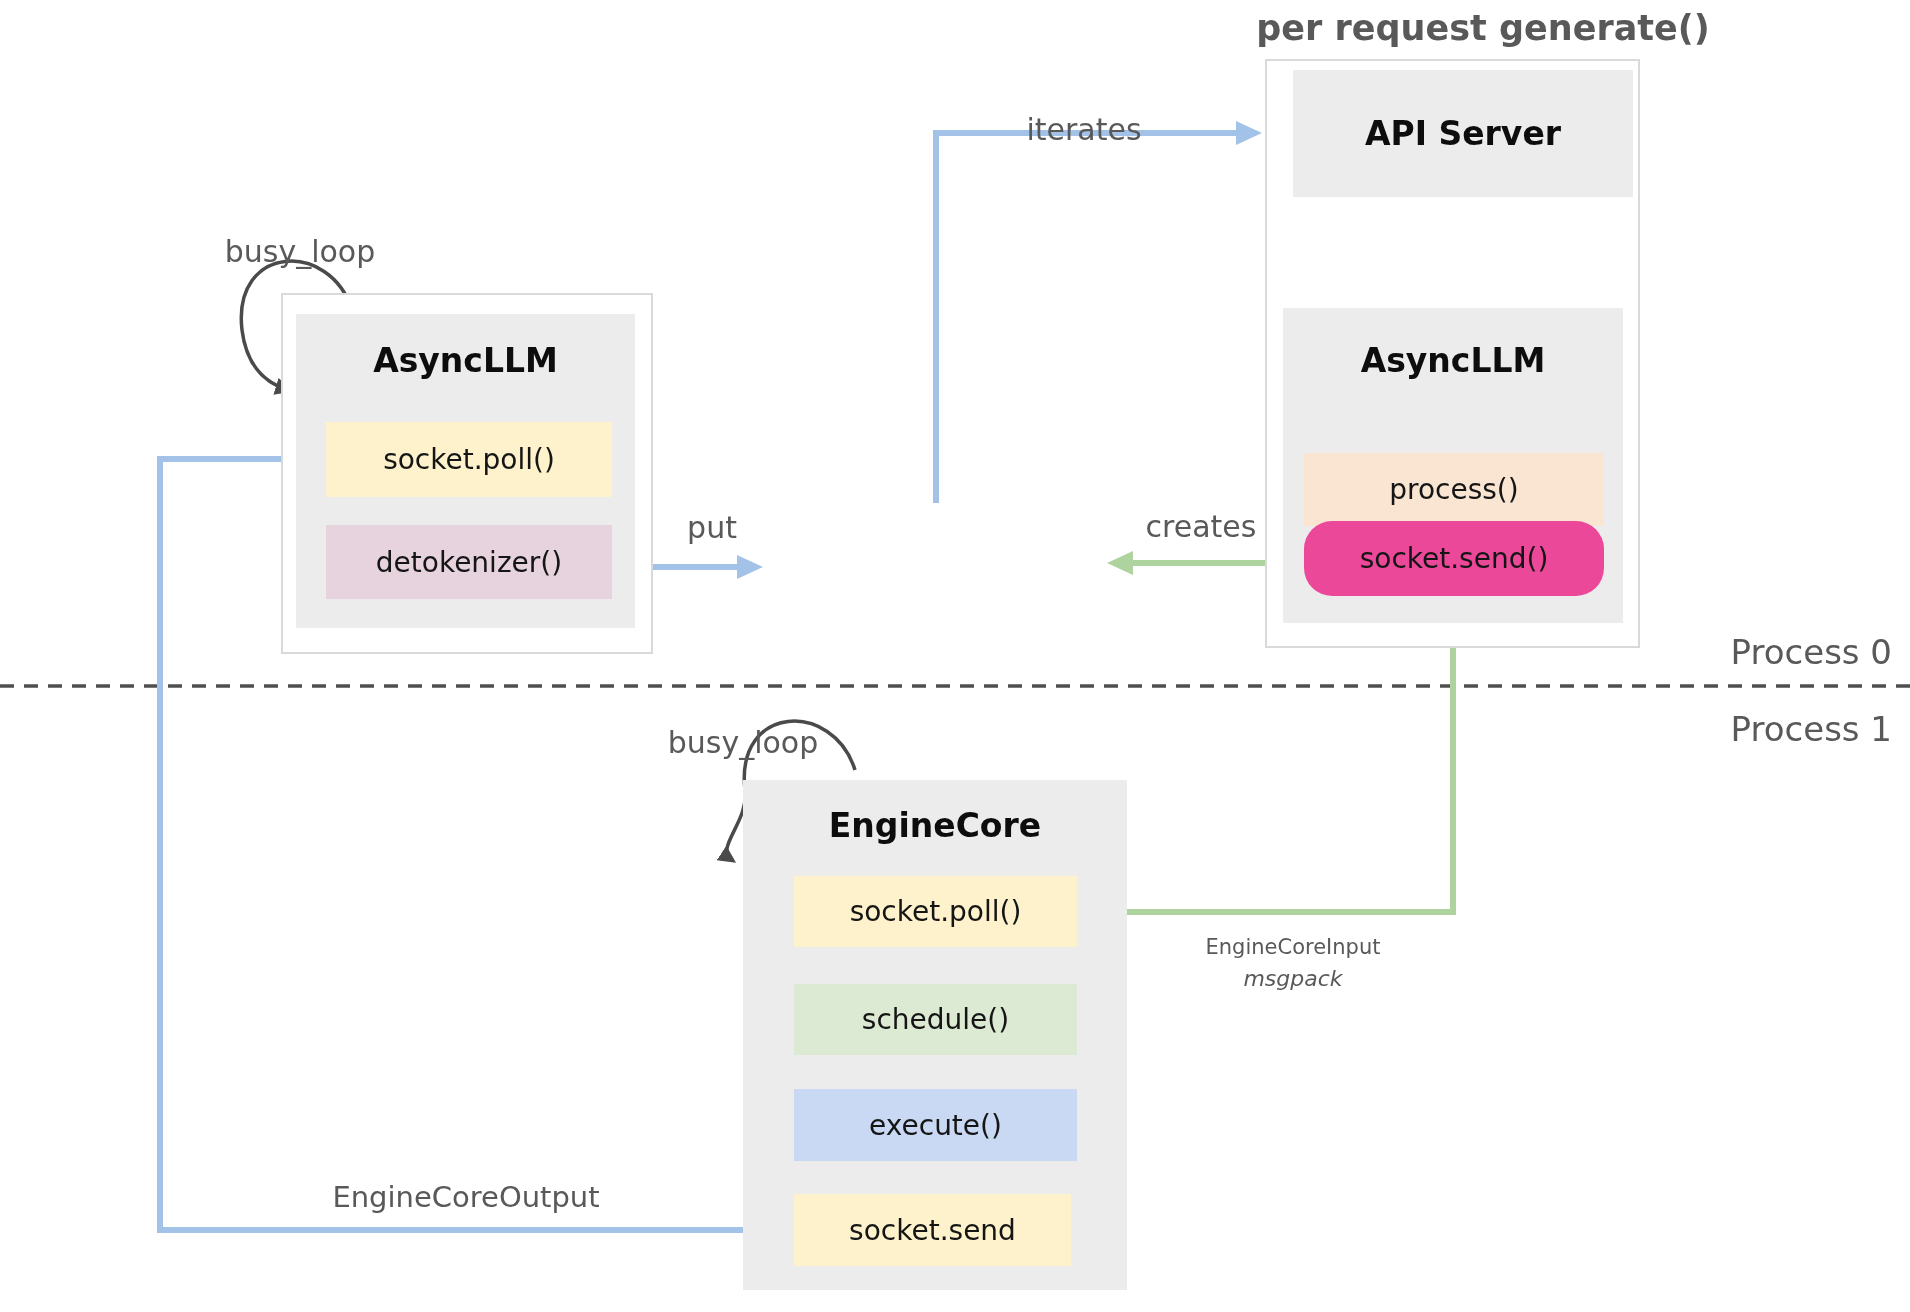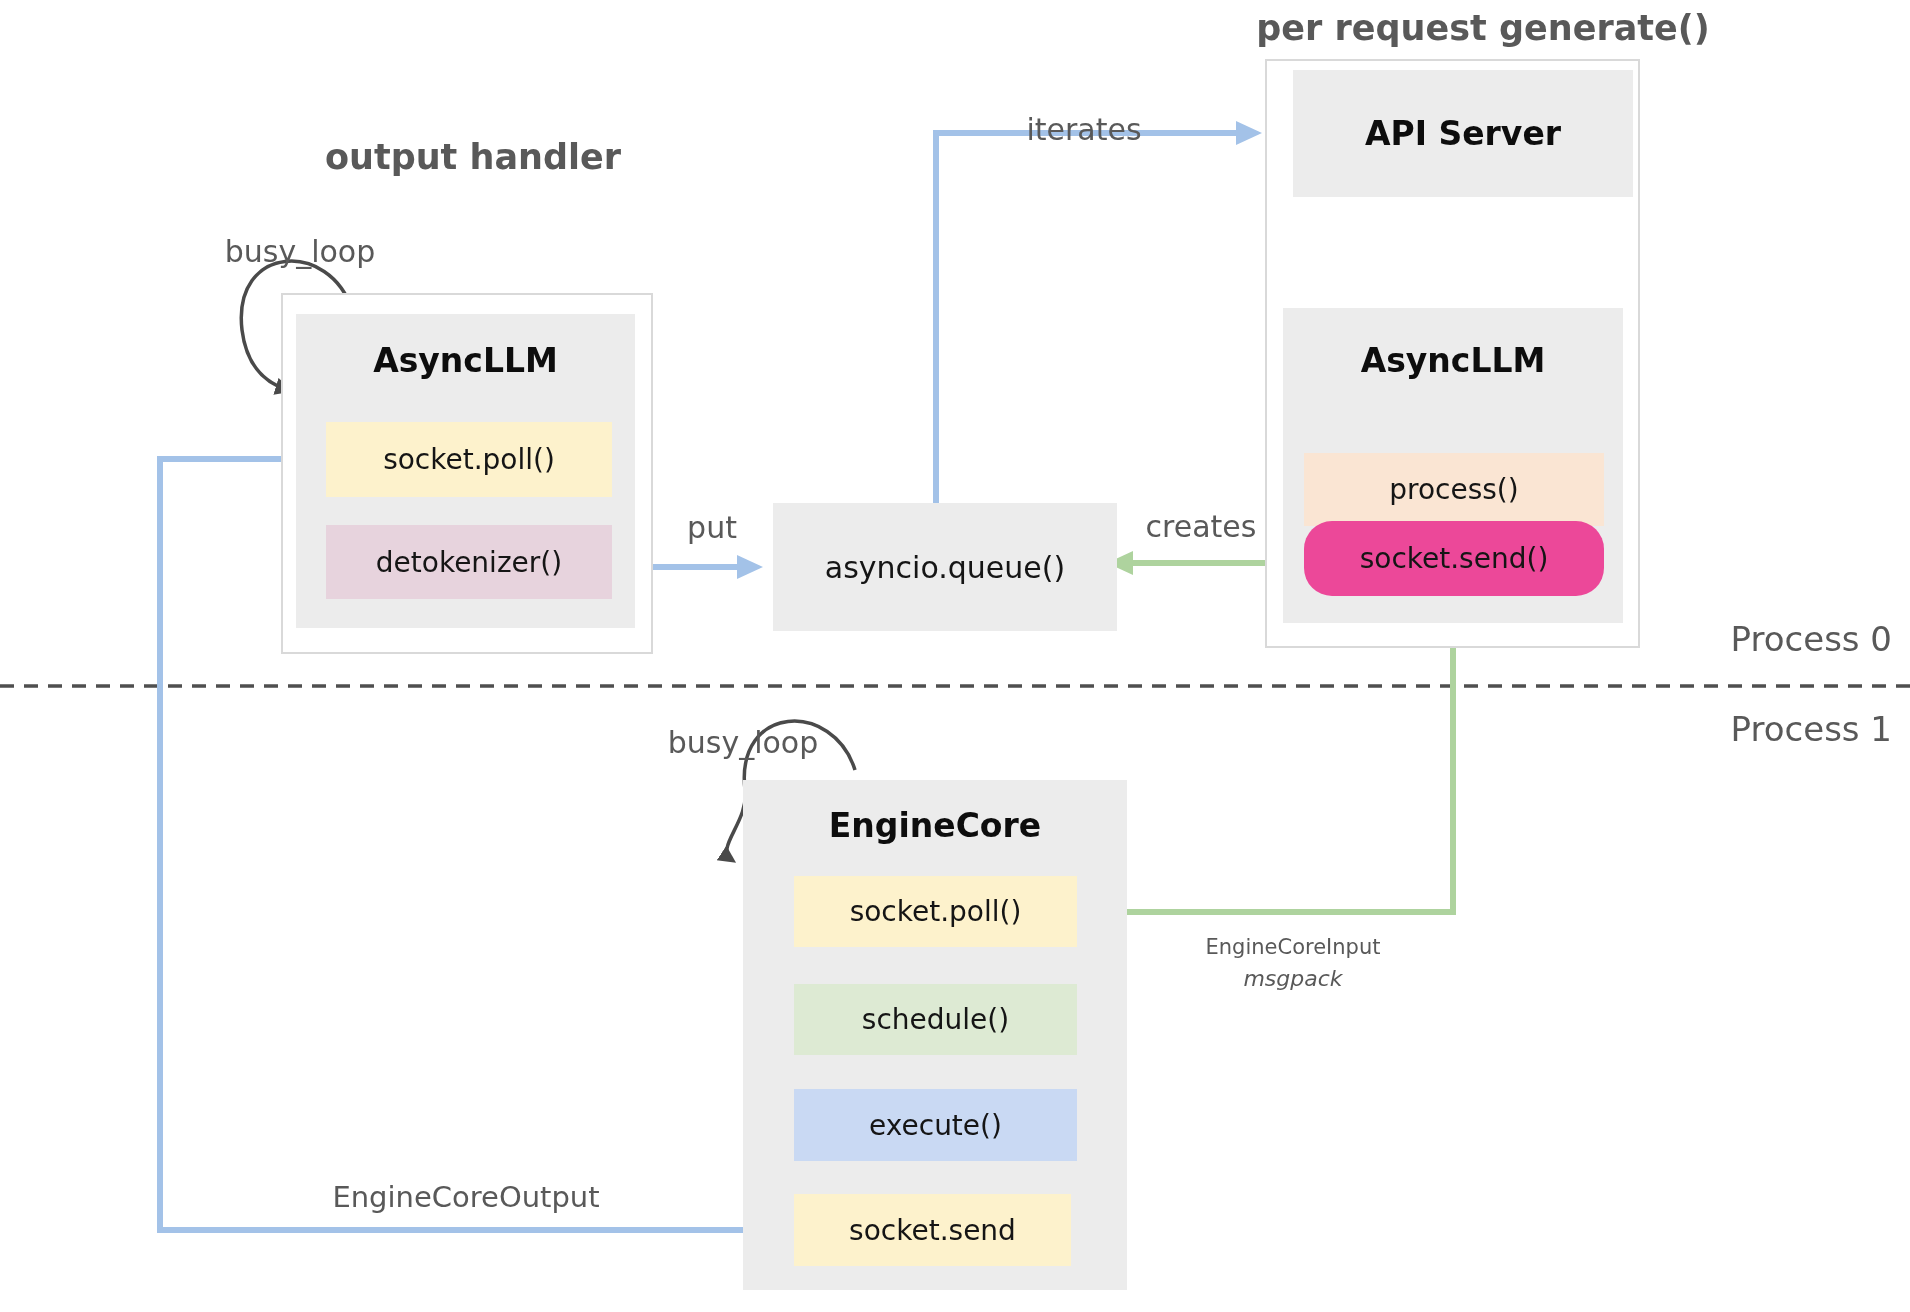--- a/index.html
+++ b/index.html
@@ -60,43 +60,41 @@
 
     <defs>
       <marker id="loopHead" markerWidth="7" markerHeight="6" refX="3.6" refY="2.5" orient="auto" markerUnits="strokeWidth">
         <path d="M0,0 L5,2.5 L0,5 Z" fill="#4a4a4a"></path>
       </marker>
     </defs>
     <path class="loop-arc" marker-end="url(#loopHead)" d="M 352 310 C 330 240, 232 244, 242 330 C 246 362, 262 382, 288 390"></path>
     <path class="loop-arc" marker-end="url(#loopHead)" d="M 855 770 C 833 700, 735 704, 745 790 C 749 822, 714 848, 732 860"></path>
   </svg>
 
-  <div class="glabel section-title" style="left:473px; top:157px;">output handler</div>
   <div class="glabel" style="left:300px; top:251px;">busy_loop</div>
 
   <div class="white-box" style="left:281px; top:293px; width:372px; height:361px;"></div>
   <div class="panel" style="left:296px; top:314px; width:339px; height:314px;"></div>
   <div class="node-title" style="left:296px; top:341px; width:339px;">AsyncLLM</div>
   <div class="method" style="left: 326px; top: 422px; width: 286px; height: 75px; background: rgb(253, 242, 204);">socket.poll()</div>
   <div class="method" style="left: 326px; top: 525px; width: 286px; height: 74px; background: rgb(231, 211, 221);">detokenizer()</div>
 
   <div class="glabel" style="left:712px; top:527px;">put</div>
-  <div class="panel centerer big-node-text" style="left:763px; top:503px; width:344px; height:128px;">asyncio.queue()</div>
   <div class="glabel" style="left:1201px; top:526px;">creates</div>
   <div class="glabel" style="left:1084px; top:97px;margin-top:32px;">iterates</div>
 
   <div class="glabel section-title" style="left:1455px; top:28px;margin-left:28px;">per request generate()</div>
   <div class="white-box" style="left:1265px; top:59px; width:375px; height:589px;"></div>
   <div class="panel centerer api-text" style="left:1283px; top:70px; width:340px; height:127px;">API Server</div>
   <div class="panel" style="left:1283px; top:308px; width:340px; height:315px;"></div>
   <div class="node-title" style="left:1283px; top:341px; width:340px;">AsyncLLM</div>
   <div class="method" style="left: 1304px; top: 413px; width: 300px; height: 73px; background: rgb(250, 229, 211); margin-top: 40px;">process()</div>
   <div class="method" style="left: 1304px; top: 521px; width: 300px; height: 75px; background: #ec4899; border-radius: 28px;">socket.send()</div>
 
-  <div class="proc-label" style="right:18px; top:619px;">Process 0</div>
+  <div class="proc-label" style="right:18px; top:632px;">Process 0</div>
   <div class="proc-label" style="right:18px; top:709px;">Process 1</div>
 
   <div class="glabel" style="left:743px; top:742px;">busy_loop</div>
   <div class="panel" style="left:743px; top:780px; width:384px; height:510px;"></div>
   <div class="node-title" style="left:743px; top:806px; width:384px;">EngineCore</div>
   <div class="method" style="left: 794px; top: 876px; width: 283px; height: 71px; background: rgb(253, 242, 204);">socket.poll()</div>
   <div class="method" style="left: 794px; top: 984px; width: 283px; height: 71px; background: rgb(221, 234, 211);">schedule()</div>
   <div class="method" style="left: 794px; top: 1089px; width: 283px; height: 72px; background: rgb(201, 217, 243);">execute()</div>
   <div class="method" style="left: 794px; top: 1194px; width: 277px; height: 72px; background: rgb(253, 242, 204);">socket.send</div>
 

